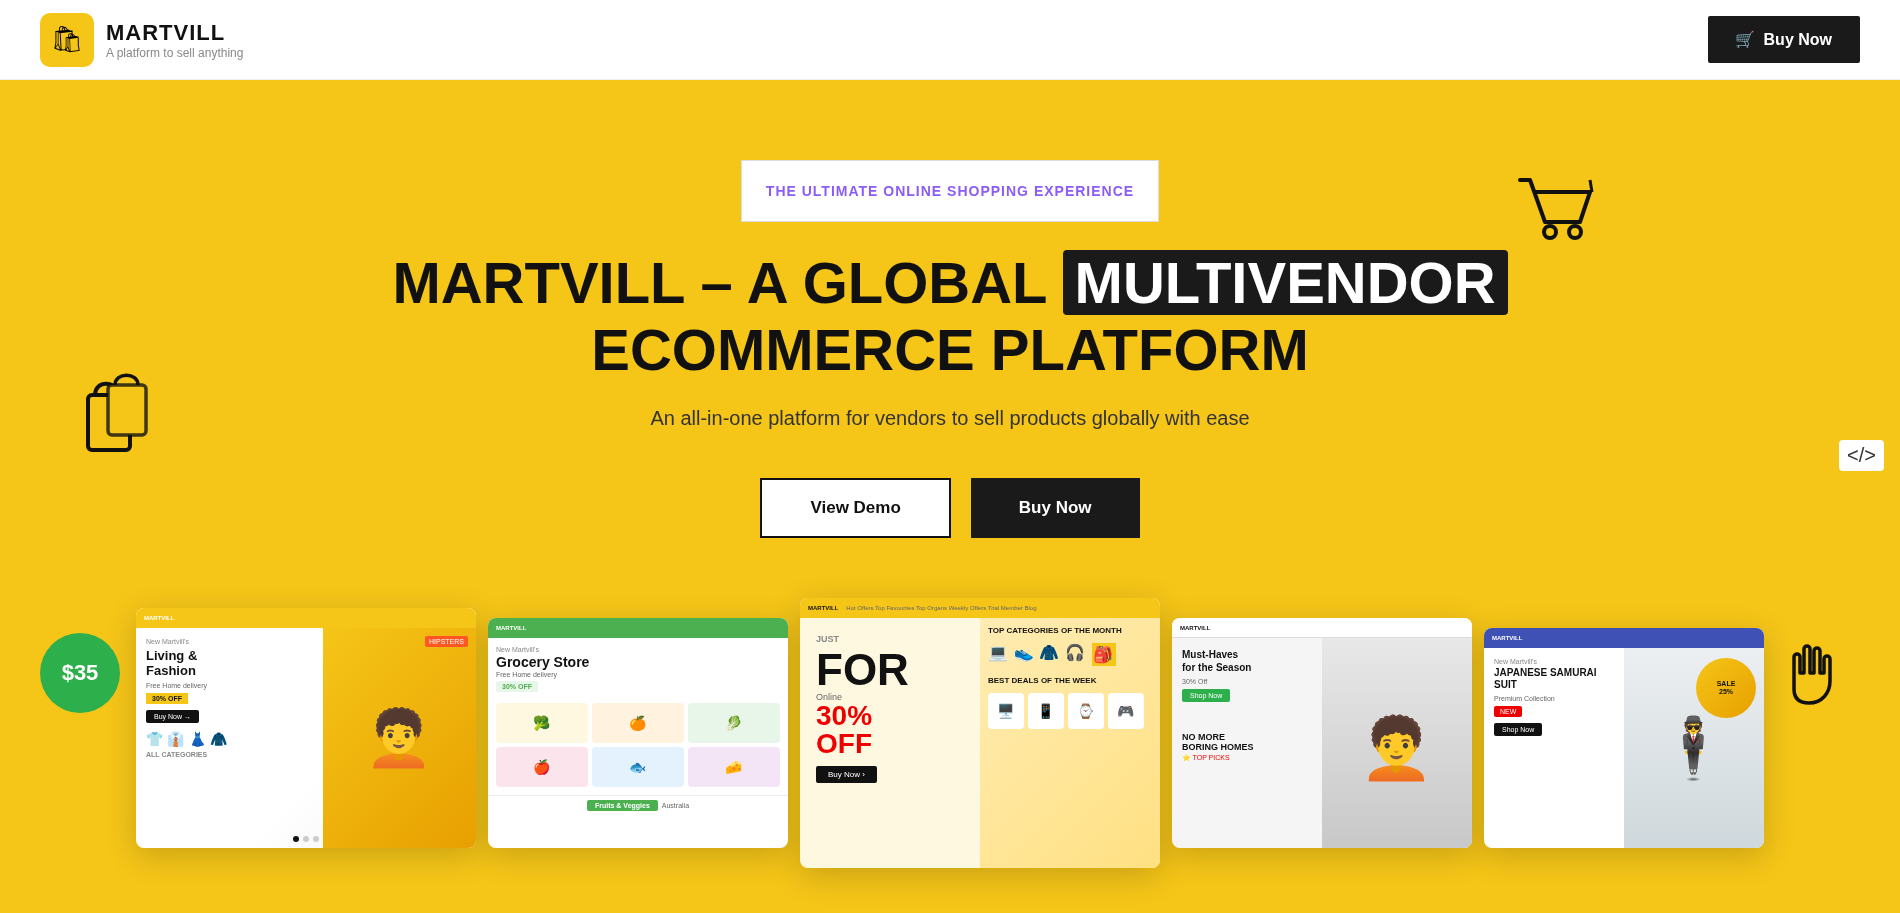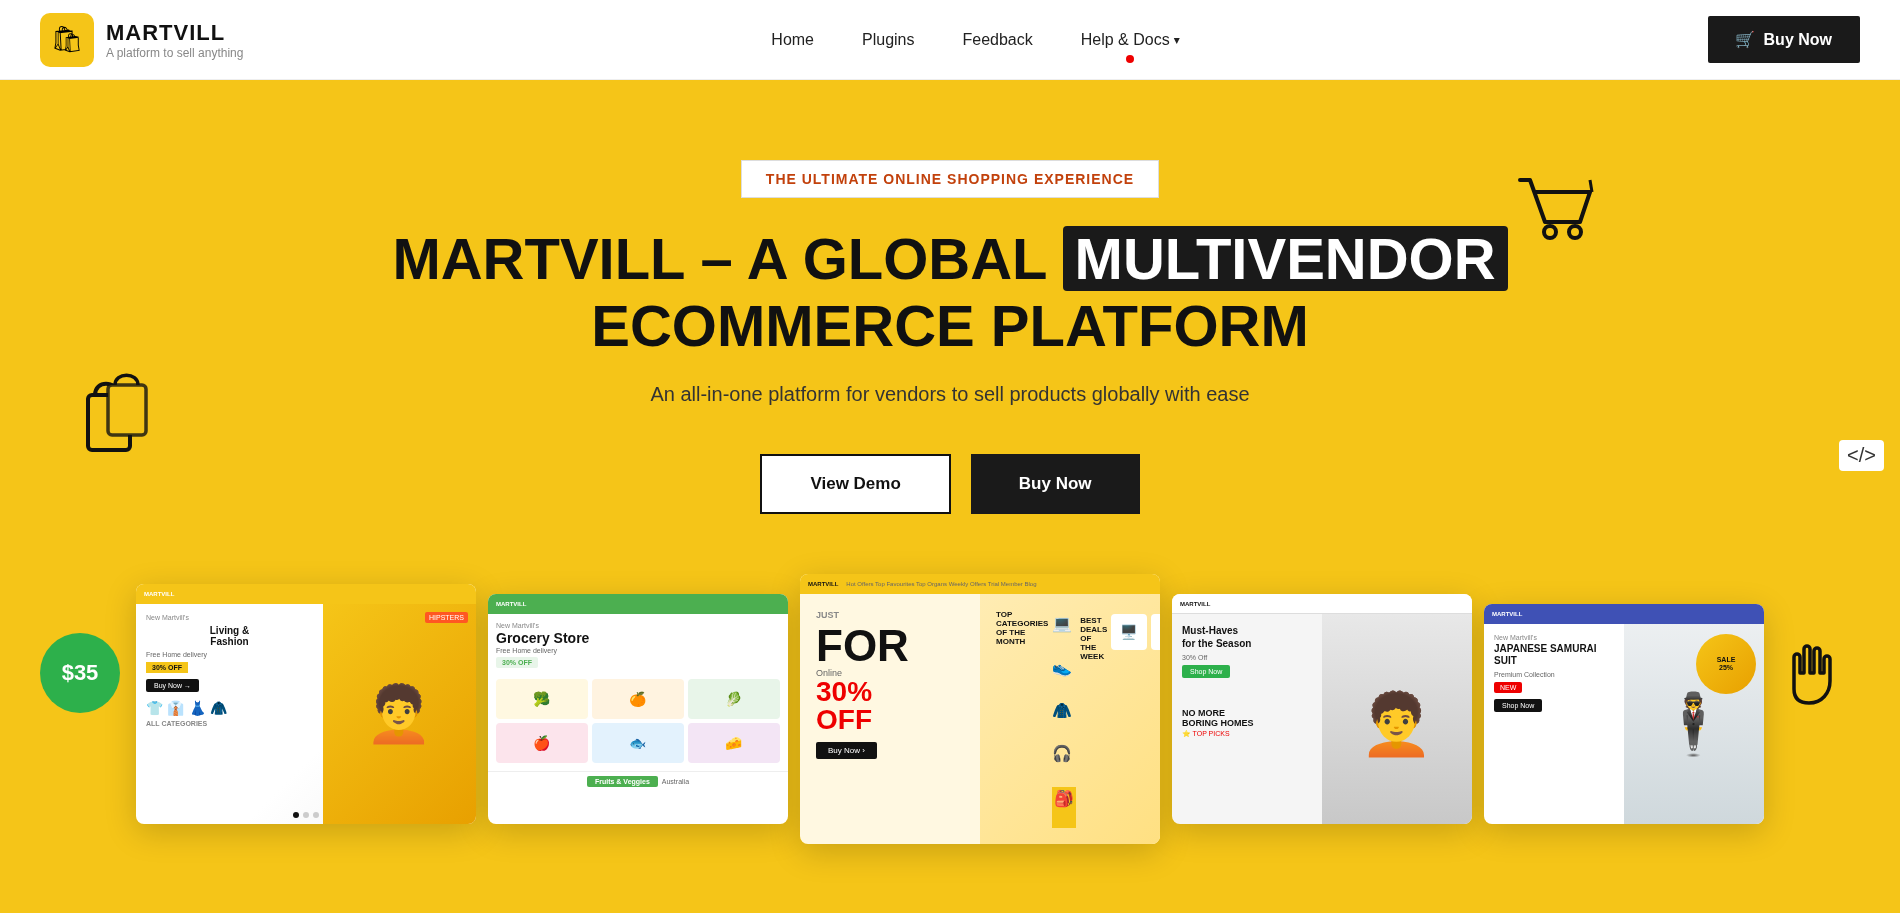--- a/index.html
+++ b/index.html
@@ -124,25 +124,25 @@
       display: flex;
       align-items: center;
       justify-content: center;
       color: #fff;
       font-size: 22px;
       font-weight: 900;
     }
 
     .hero-badge {
       background: #fff;
-      padding: 10px 24px;
+      padding: 22px 24px;
       font-size: 14px;
       font-weight: 700;
       letter-spacing: 1px;
-      color: #c2410c;
+      color: #8b5cf6;
       margin-bottom: 28px;
       border: 1px solid #ddd;
     }
     .hero-title {
       font-size: 58px;
       font-weight: 900;
       color: #111;
       text-align: center;
       line-height: 1.15;
       max-width: 1400px;
@@ -285,32 +285,20 @@
   <div class="logo-area">
     <div class="logo-icon">
       <span>🛍</span>
     </div>
     <div class="logo-text-block">
       <div class="logo-name">MARTVILL</div>
       <div class="logo-sub">A platform to sell anything</div>
     </div>
   </div>
 
-  <div class="nav-links">
-    <a class="nav-link">Home</a>
-    <a class="nav-link">Plugins</a>
-    <a class="nav-link nav-link-with-dot">
-      <span>Feedback</span>
-    </a>
-    <a class="nav-link nav-link-with-dot nav-help">
-      <span>Help &amp; Docs</span>
-      <span style="font-size:12px;">▾</span>
-      <span class="dot"></span>
-    </a>
-  </div>
 
   <div class="nav-actions">
     <button class="buy-now-btn">
       <span>🛒</span>
       <span>Buy Now</span>
     </button>
   </div>
 </nav>
 
 <section class="hero">
@@ -363,21 +351,21 @@
   <div class="screenshots-row">
 
     <div class="screenshot-card main">
       <div class="mock-screen screen-fashion">
         <div class="top-bar">
           <span style="font-size:6px;color:#fff;font-weight:bold;">MARTVILL</span>
         </div>
         <div style="display:flex;height:calc(100% - 20px);">
           <div style="padding:10px;width:55%;">
             <div style="font-size:7px;color:#888;margin-bottom:4px;">New Martvill's</div>
-            <div style="font-size:10px;font-weight:900;color:#111;line-height:1.1;text-align:center;">Living &amp;<br>Fashion</div>
+            <div style="font-size:13px;font-weight:900;color:#111;line-height:1.1;">Living &amp;<br>Fashion</div>
             <div style="font-size:7px;color:#666;margin:4px 0;">Free Home delivery</div>
             <div style="background:#f5c518;color:#111;font-size:7px;font-weight:700;padding:2px 6px;width:fit-content;margin-bottom:6px;">30% OFF</div>
             <div style="background:#111;color:#fff;font-size:7px;padding:3px 8px;width:fit-content;border-radius:2px;">Buy Now →</div>
             <div style="margin-top:8px;display:flex;gap:4px;flex-wrap:wrap;">
               <span style="font-size:14px;">👕</span>
               <span style="font-size:14px;">👔</span>
               <span style="font-size:14px;">👗</span>
               <span style="font-size:14px;">🧥</span>
             </div>
             <div style="font-size:7px;color:#888;margin-top:4px;font-weight:700;">ALL CATEGORIES</div>
@@ -427,21 +415,21 @@
           <span style="font-size:6px;font-weight:bold;color:#111;">MARTVILL</span>
           <span style="font-size:6px;color:#666;margin-left:8px;">Hot Offers  Top Favourites  Top Organs  Weekly Offers  Trial Member  Blog</span>
         </div>
         <div style="padding:16px;">
           <div style="font-size:9px;font-weight:700;color:#888;margin-bottom:4px;">JUST</div>
           <div style="font-size:44px;font-weight:900;color:#111;line-height:1;">FOR</div>
           <div style="font-size:9px;color:#666;">Online</div>
           <div style="font-size:28px;font-weight:900;color:#e00;line-height:1;">30%<br>OFF</div>
           <div style="margin-top:8px;background:#111;color:#fff;font-size:8px;padding:4px 12px;width:fit-content;border-radius:2px;">Buy Now ›</div>
         </div>
-        <div style="position:absolute;right:0;top:20px;width:50%;height:calc(100% - 20px);background:linear-gradient(135deg,#ffecb3,#ffe082);display:flex;gap:4px;padding:16px;">
+        <div style="position:absolute;right:0;top:20px;width:50%;height:calc(100% - 20px);background:linear-gradient(135deg,#ffecb3,#ffe082);display:flex;flex-direction:column;gap:4px;padding:8px;">
           <div style="font-size:8px;font-weight:700;color:#111;">TOP CATEGORIES OF THE MONTH</div>
           <div style="display:flex;gap:6px;flex-wrap:wrap;margin-top:4px;">
             <span style="font-size:16px;">💻</span>
             <span style="font-size:16px;">👟</span>
             <span style="font-size:16px;">🧥</span>
             <span style="font-size:16px;">🎧</span>
             <span style="font-size:16px;background:#f5c518;padding:2px;">🎒</span>
           </div>
           <div style="font-size:8px;font-weight:700;color:#111;margin-top:6px;">BEST DEALS OF THE WEEK</div>
           <div style="display:flex;gap:4px;margin-top:4px;">

